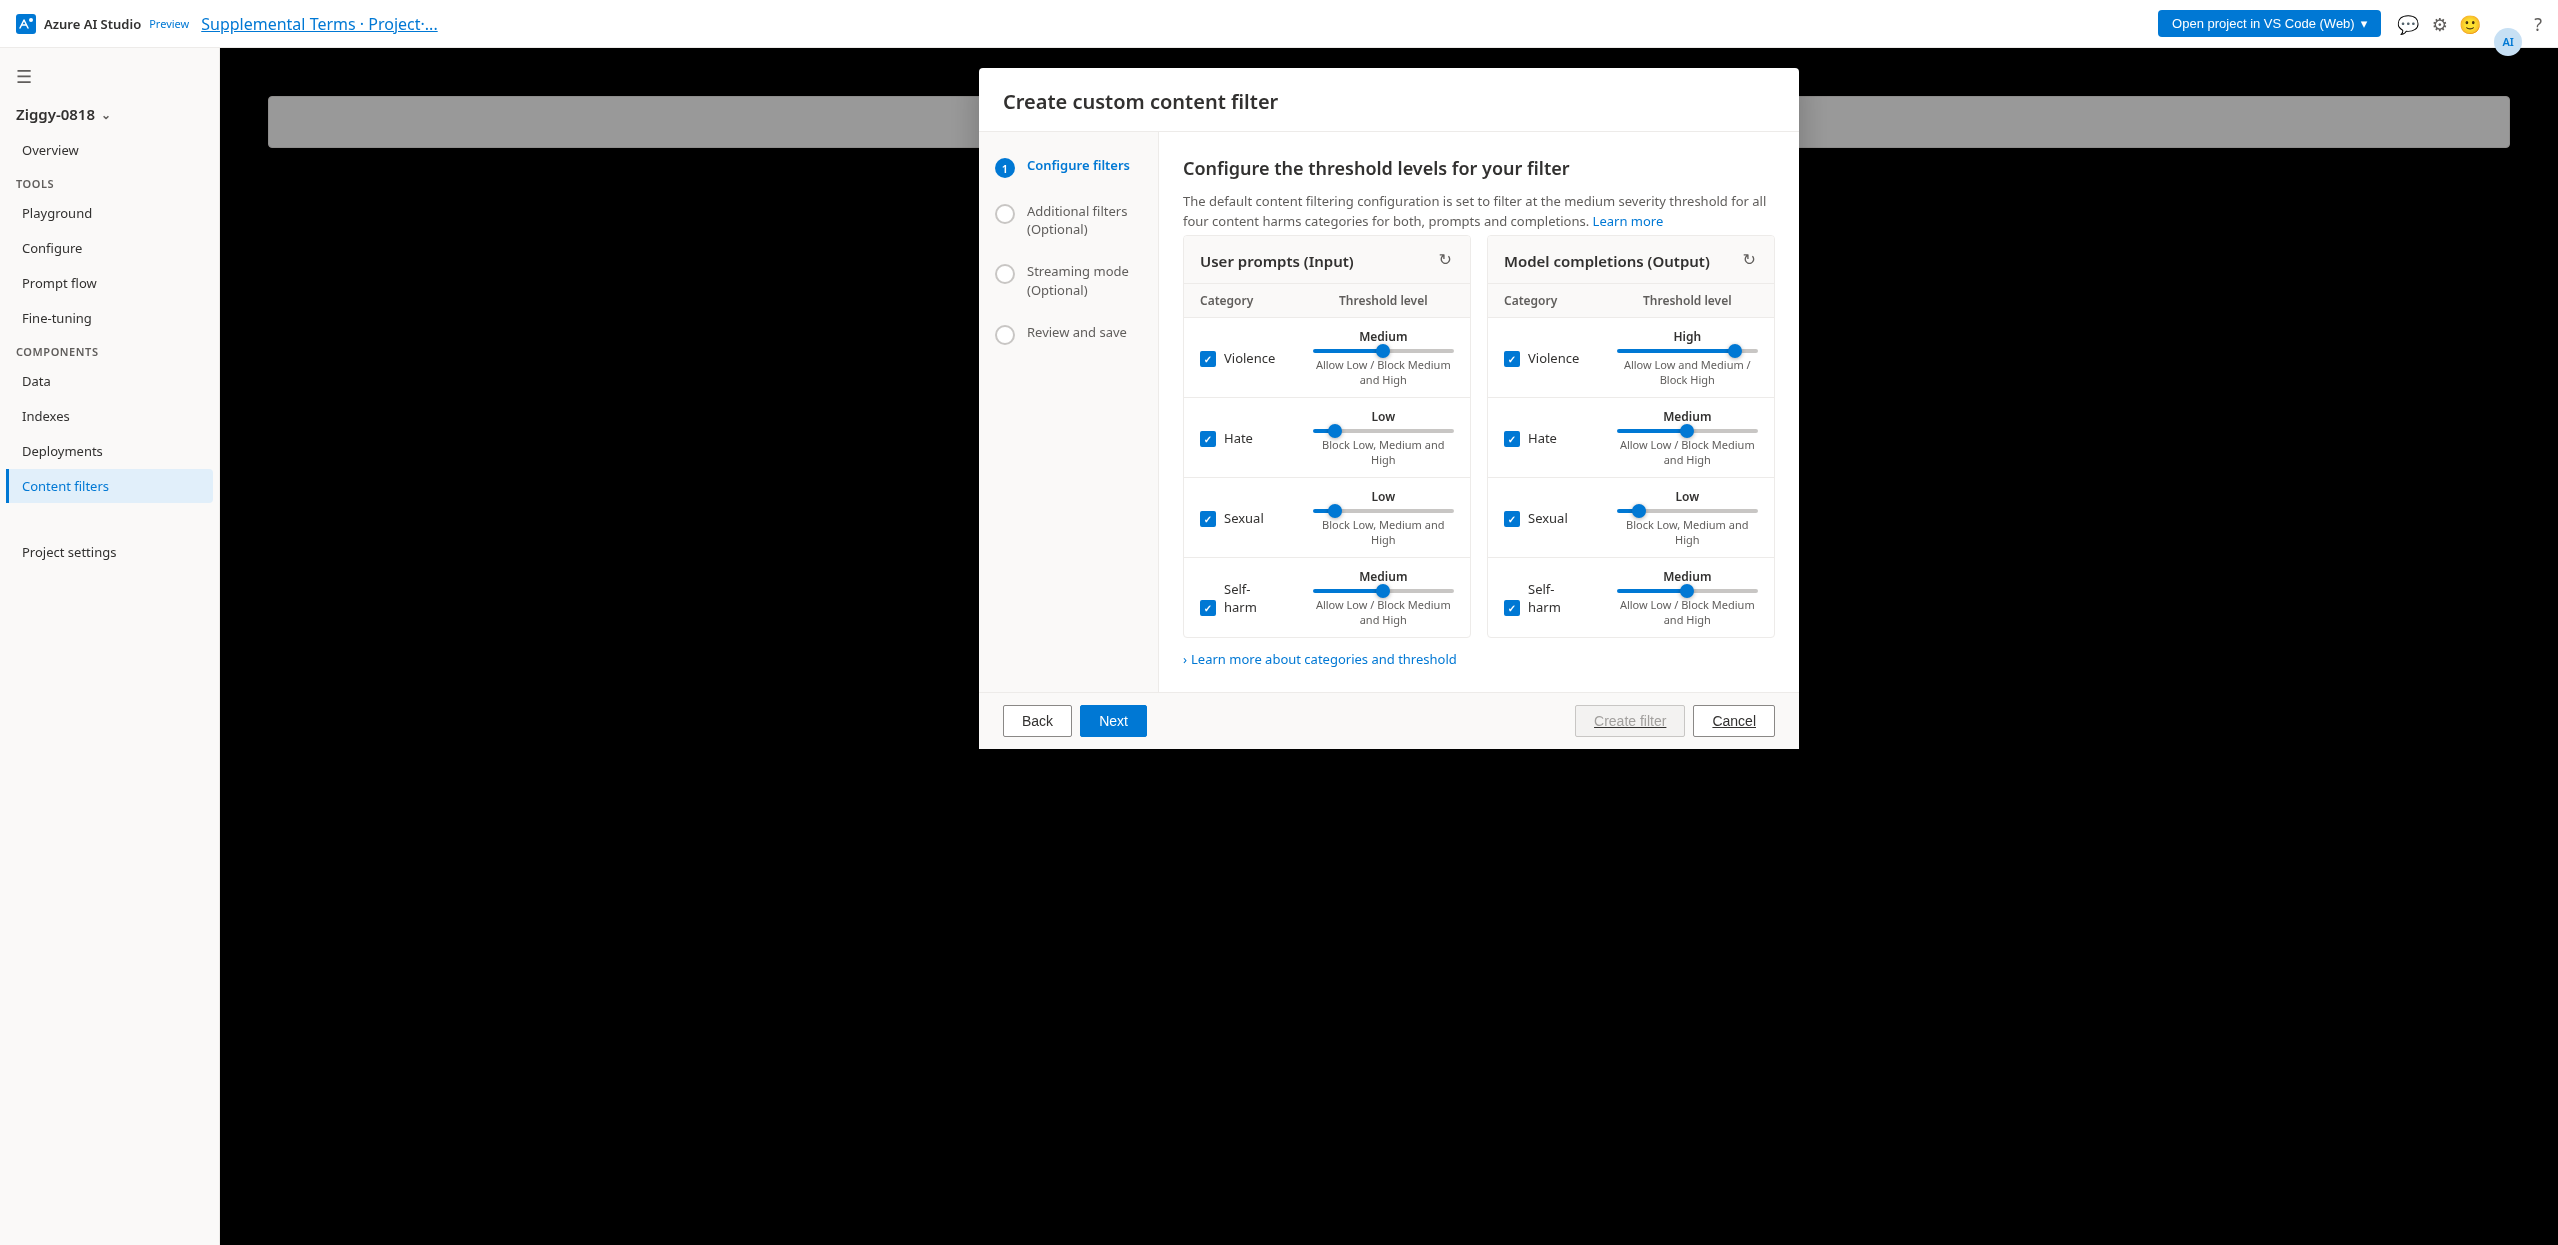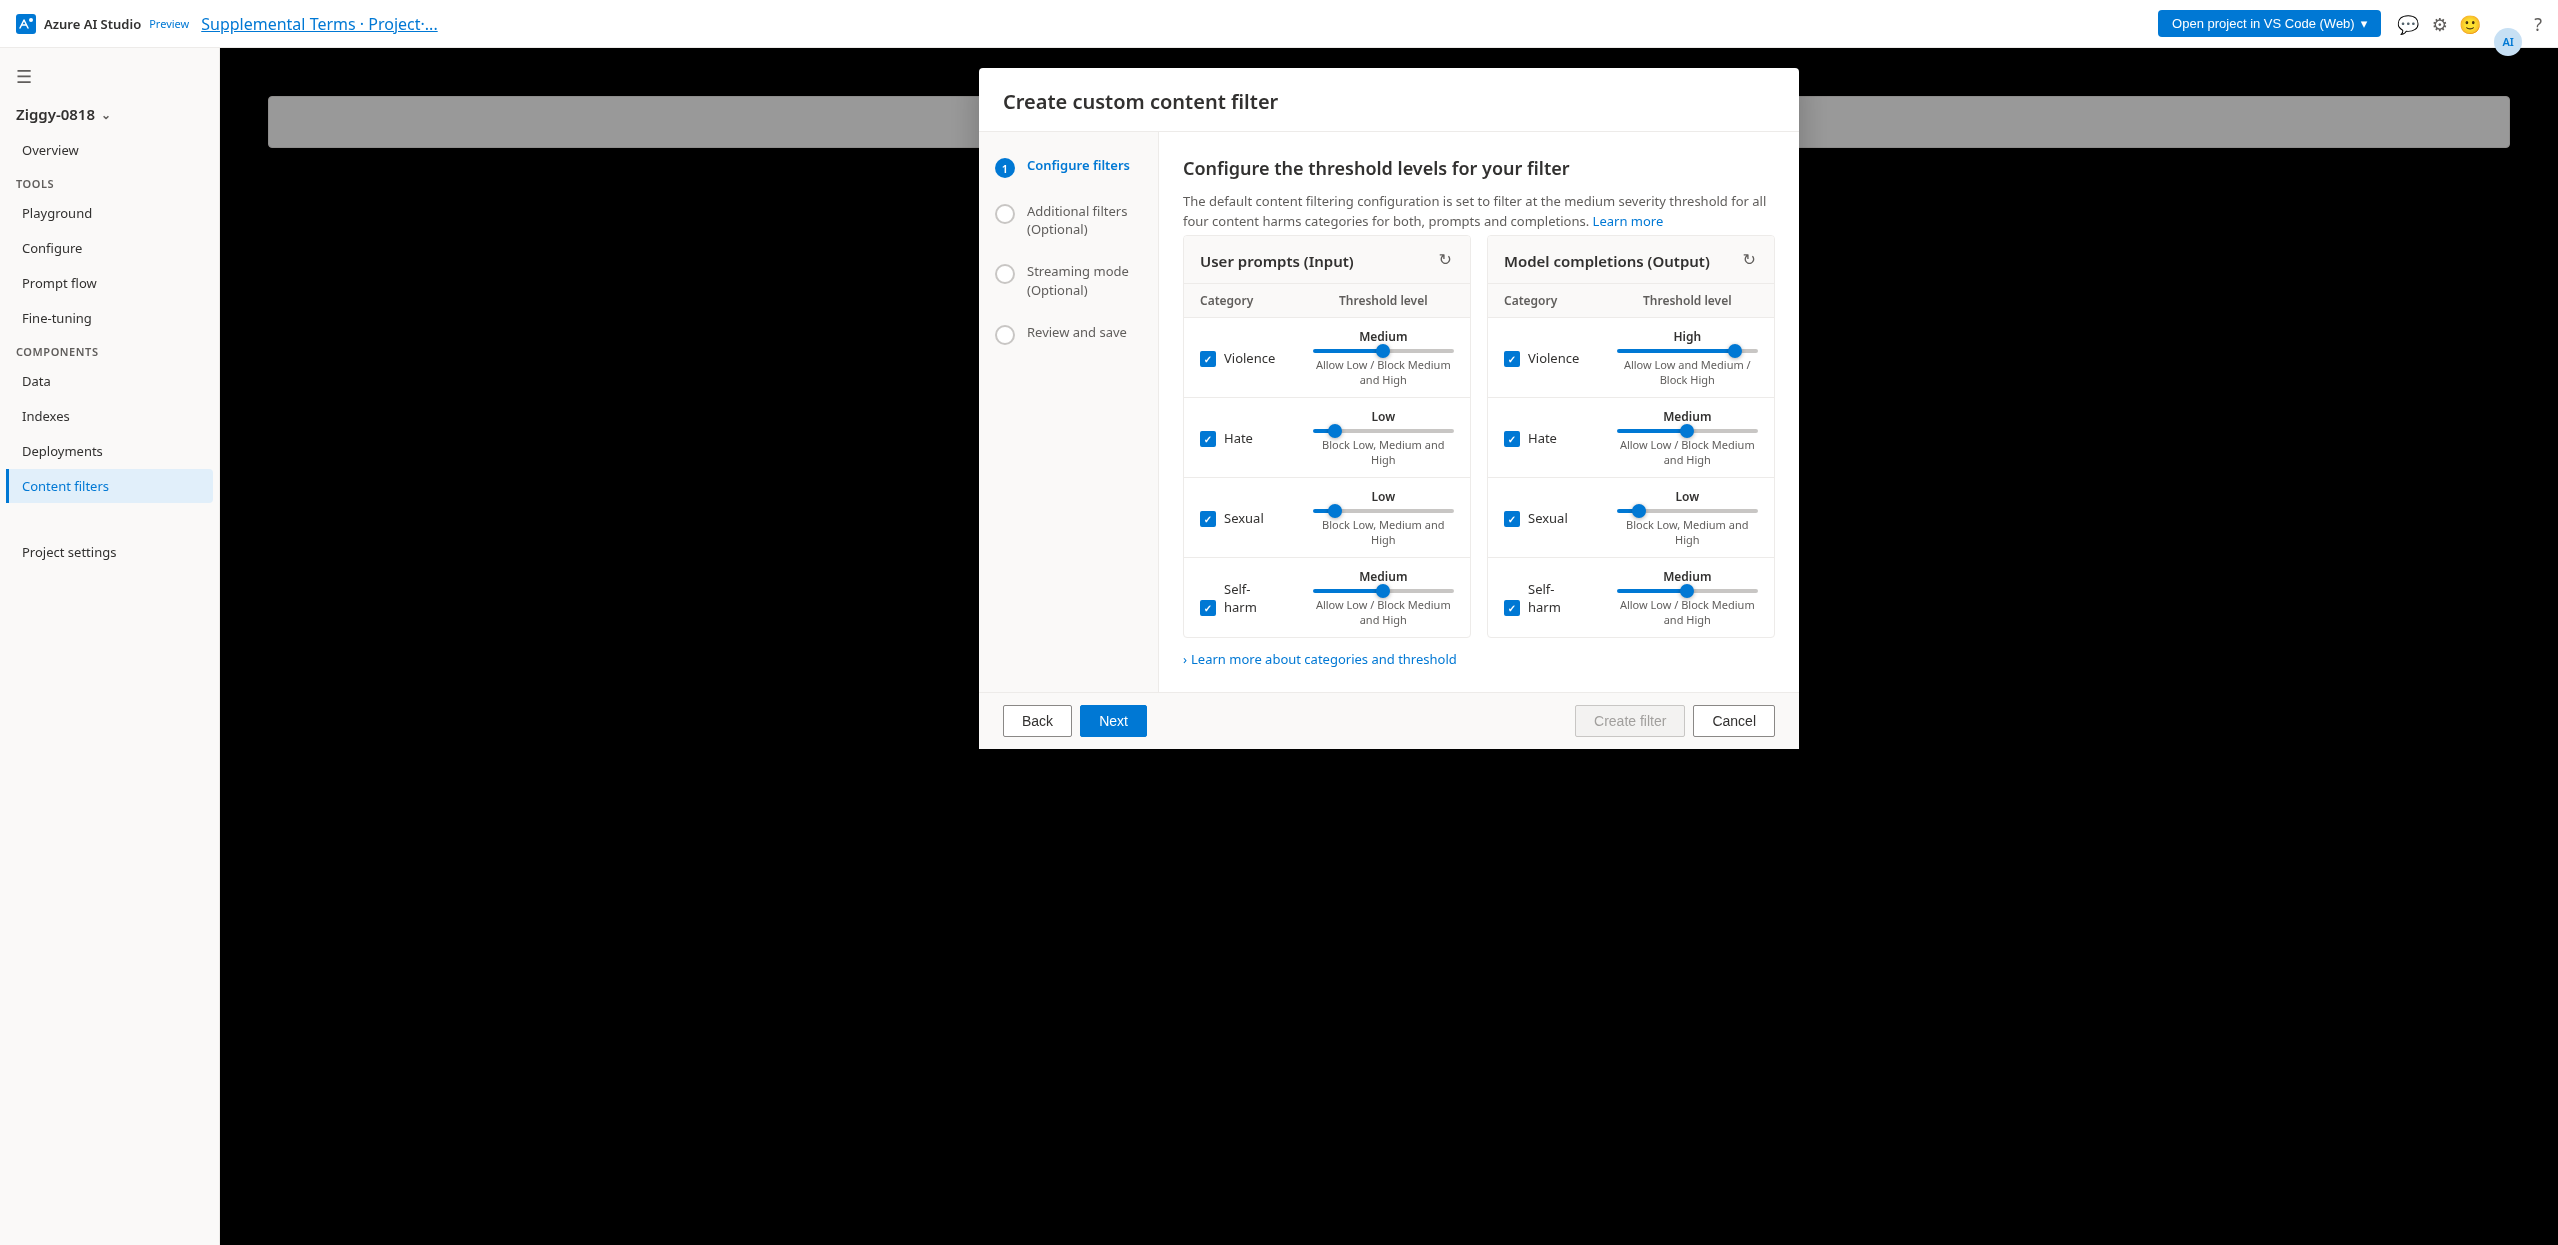--- a/index.html
+++ b/index.html
@@ -188,21 +188,21 @@
     
     .modal-footer {
       padding: 12px 24px;
       border-top: 1px solid #edebe9;
       display: flex;
       align-items: center;
       justify-content: space-between;
       background: #faf9f8;
     }
     .footer-left { display: flex; gap: 8px; }
-    .footer-right { display: flex; gap: 8px; }
+    .footer-right { display: flex; gap: 8px; text-decoration: underline; }
     .btn { padding: 7px 18px; border-radius: 2px; font-size: 14px; cursor: pointer; border: 1px solid transparent; }
     .btn-primary { background: #0078d4; color: #fff; border-color: #0078d4; }
     .btn-default { background: #fff; color: #323130; border-color: #8a8886; }
     .btn-disabled { background: #f3f2f1; color: #a19f9d; border-color: #c8c6c4; cursor: not-allowed; }
     .btn-white { background: #fff; color: #323130; border-color: #8a8886; }
 
     
     .bg-content { padding: 24px; color: #605e5c; font-size: 13px; }
     .bg-banner { background: #fff; border: 1px solid #edebe9; border-radius: 4px; padding: 16px; margin-bottom: 16px; }
     .bg-banner-text { color: #323130; }

